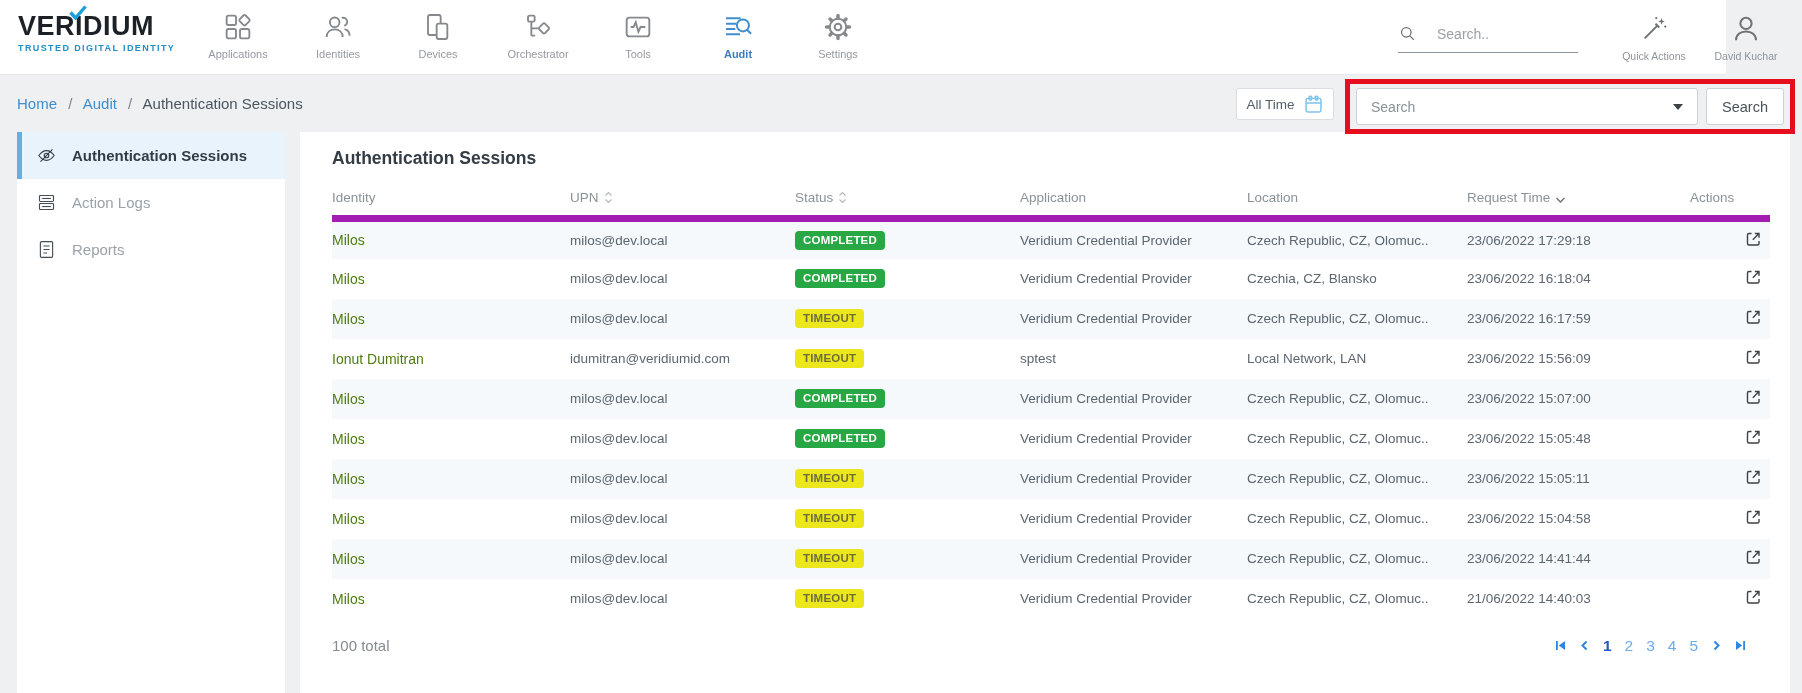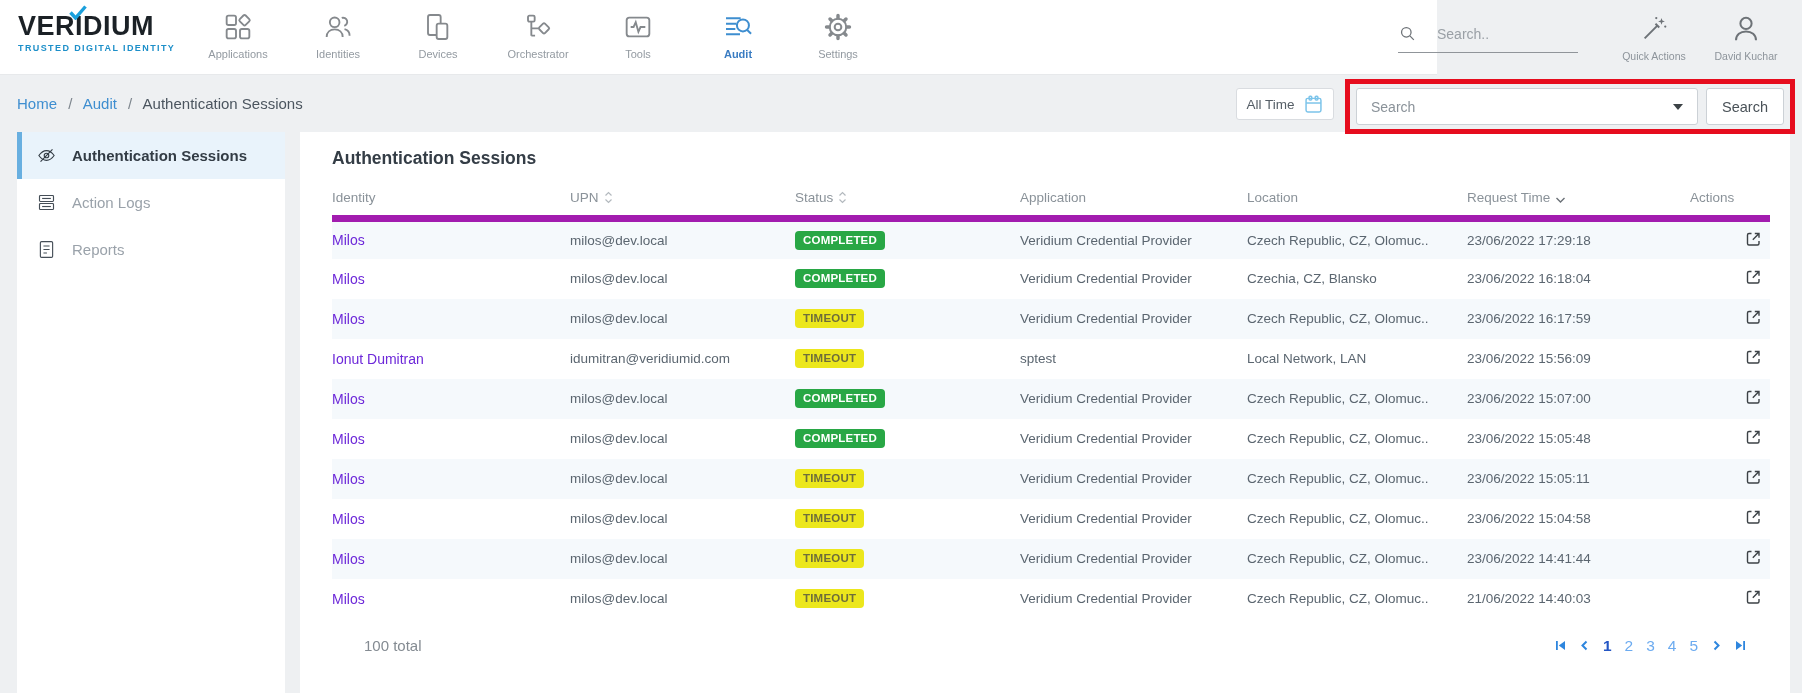--- a/index.html
+++ b/index.html
@@ -7,21 +7,21 @@
   body {
     font-family: "Liberation Sans", sans-serif;
     background: #eef0f2;
     position: relative;
     color: #4b555f;
   }
   svg { display: block; }
 
   
   .topbar {
-    position: absolute; left: 0; top: 0; width: 1437px; height: 75px;
+    position: absolute; left: 0; top: 0; width: 1726px; height: 75px;
     background: #fff; border-bottom: 1px solid #e7e9eb; z-index: 5;
   }
   .logo { position: absolute; left: 18px; top: 13px; cursor: pointer; }
   .logo-name {
     font-size: 27px; font-weight: 700; color: #1b2126; letter-spacing: .5px;
     line-height: 1;
   }
   .logo-i { position: relative; display: inline-block; }
   .logo-check { position: absolute; left: -6px; top: -8px; }
   .logo-tagline {
@@ -101,34 +101,34 @@
 
   table.sessions { width: 1438px; border-collapse: collapse; table-layout: fixed; }
   table.sessions th {
     text-align: left; font-weight: 400; font-size: 13.5px; color: #8a9299;
     padding: 4px 0 10px 0; border-bottom: 7px solid #a21caf;
   }
   th.th-actions, td.td-actions { text-align: right; padding-right: 8px; }
   .sorter { display: inline-block; vertical-align: -2px; margin-left: 5px; }
   table.sessions td { height: 40px; font-size: 13.5px; color: #5b6670; }
   tr.alt td { background: #f5f9fc; }
-  .id-link { color: #6d28d9; text-decoration: none; font-size: 14px; cursor: pointer; }
+  .id-link { color: #4d7c0f; text-decoration: none; font-size: 14px; cursor: pointer; }
   .badge {
     display: inline-block; padding: 3px 8px 4px; border-radius: 4px;
     font-size: 11.5px; font-weight: 700; letter-spacing: .2px;
   }
   .badge-COMPLETED { background: #28a745; color: #fff; }
   .badge-TIMEOUT { background: #ece71c; color: #6e6e3a; }
   .action-btn { display: inline-block; color: #3c4246; cursor: pointer; }
 
   .table-footer {
     width: 1438px; display: flex; justify-content: space-between; align-items: center;
     margin-top: 18px;
   }
-  .total-label { font-size: 15px; color: #848b92; margin-left: 32px; }
+  .total-label { font-size: 15px; color: #848b92; }
   .pagination { display: flex; align-items: center; gap: 13px; padding-right: 22px; }
   .pg-btn { color: #2e86de; cursor: pointer; display: flex; align-items: center; }
   .page-num { font-size: 15.5px; color: #6cabf0; cursor: pointer; }
   .page-num.current { color: #2456c4; font-weight: 700; }
 </style>
 </head>
 <body>
 
 <div class="topbar">
   <div class="logo">

